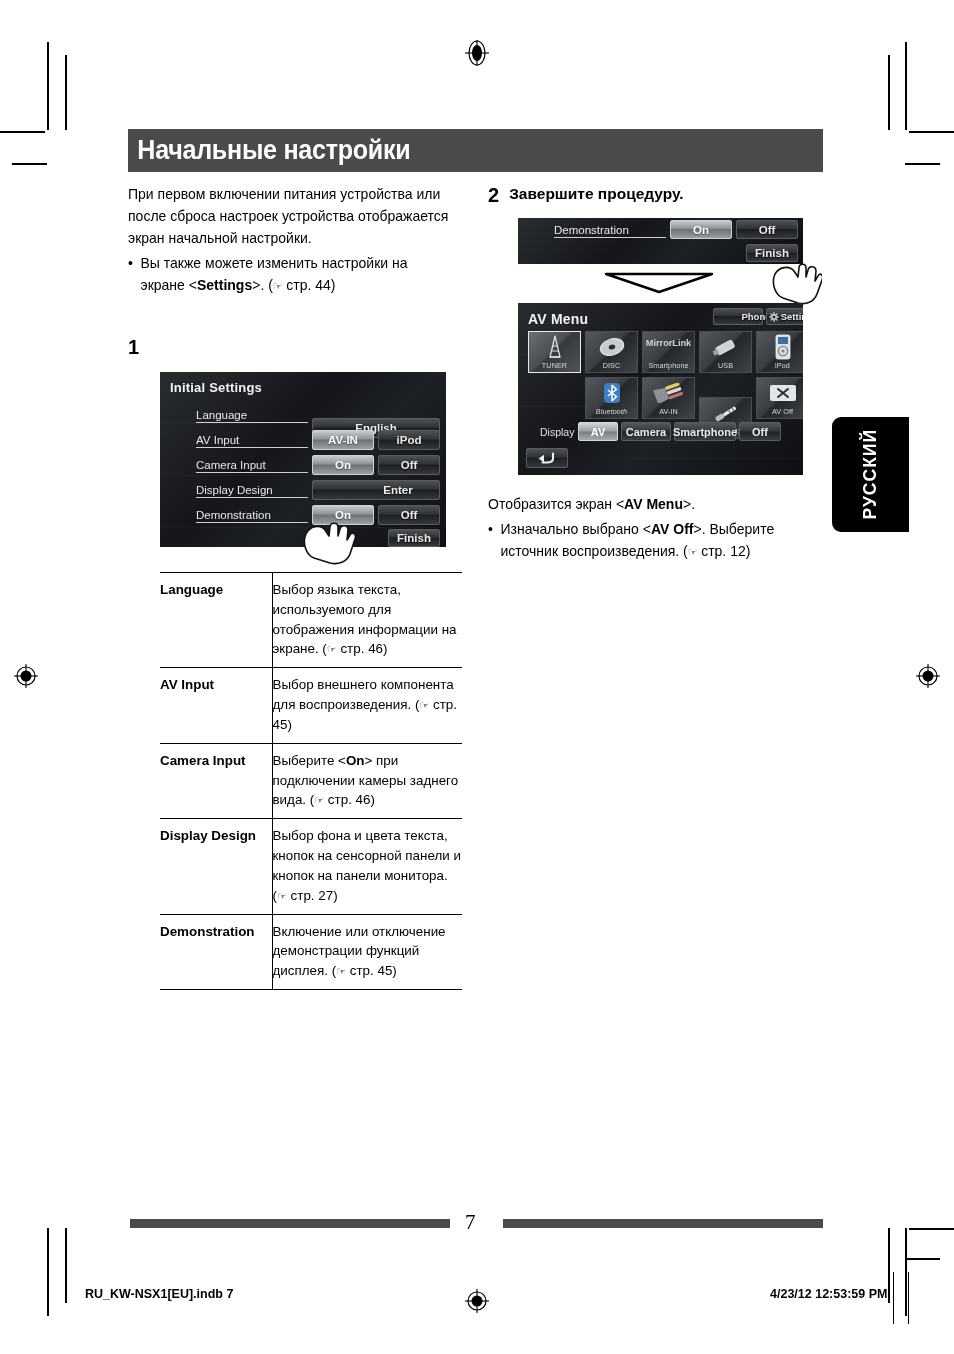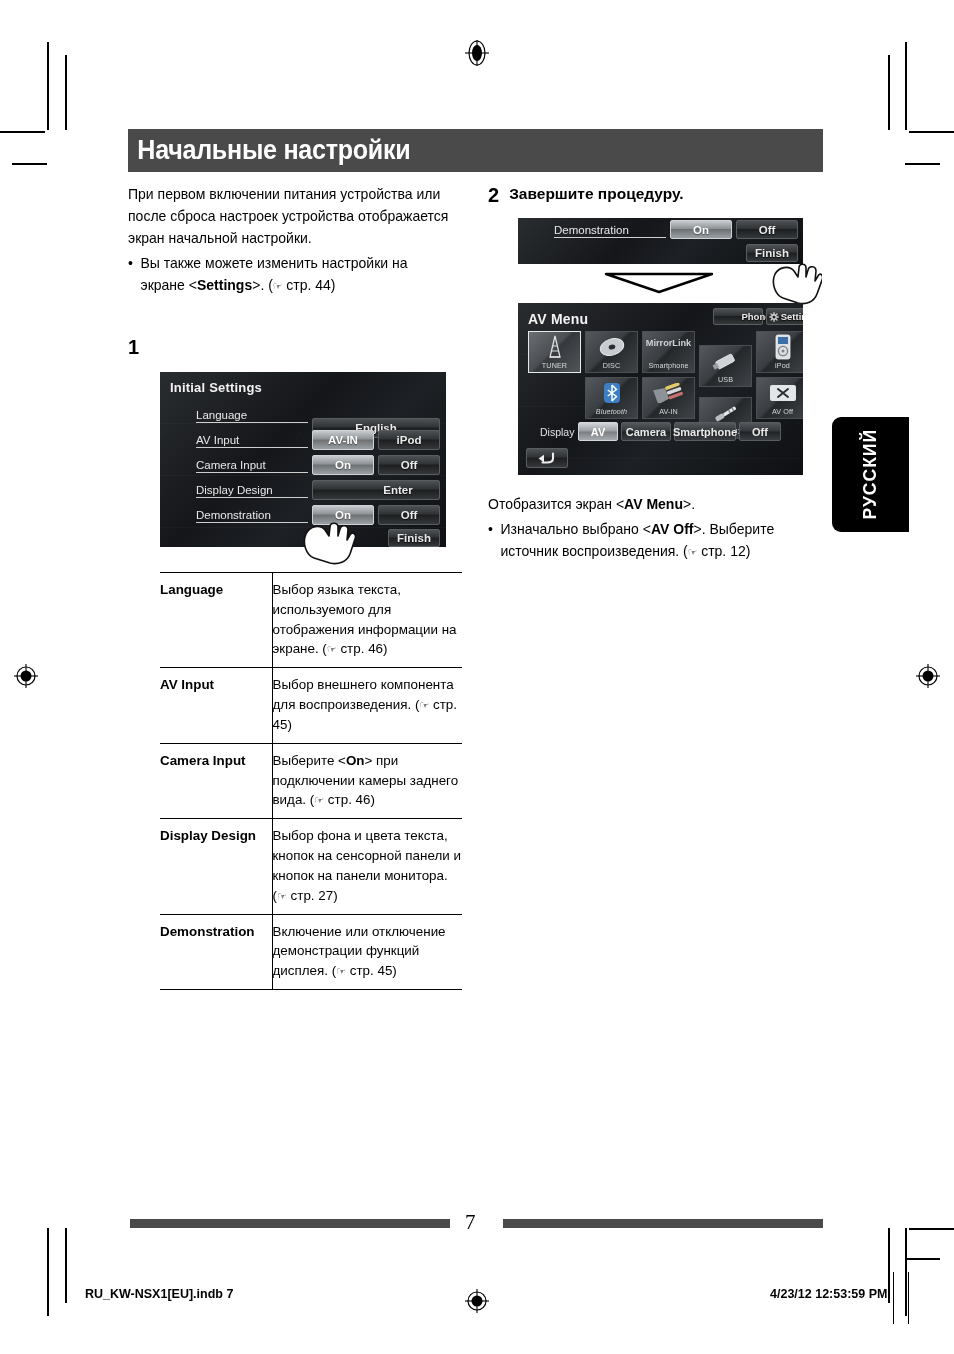--- a/index.html
+++ b/index.html
@@ -429,21 +429,21 @@
       </svg>
     </div>
     <div class="tile-label">DISC</div>
   </div>
 
   <div class="tile" style="left:124px; top:28px; width:53px; height:42px;gap:8px;">
     <div class="tile-ico" style="font-size:9.2px; color:#cfd3d6; font-weight:bold;">MirrorLink</div>
     <div class="tile-label">Smartphone</div>
   </div>
 
-  <div class="tile" style="left:181px; top:42px; width:53px; height:42px;">
+  <div class="tile" style="left:181px; top:28px; width:53px; height:42px;">
     <div class="tile-ico">
       <svg width="30" height="20" viewBox="0 0 30 20">
         <g transform="rotate(-28 15 10)">
           <rect x="5" y="6" width="18" height="8" rx="1.5" fill="#cfd3d7" stroke="#eee" stroke-width="0.8"></rect>
           <rect x="1" y="7.6" width="5" height="4.8" fill="#9aa0a5"></rect>
         </g>
       </svg>
     </div>
     <div class="tile-label">USB</div>
   </div>

